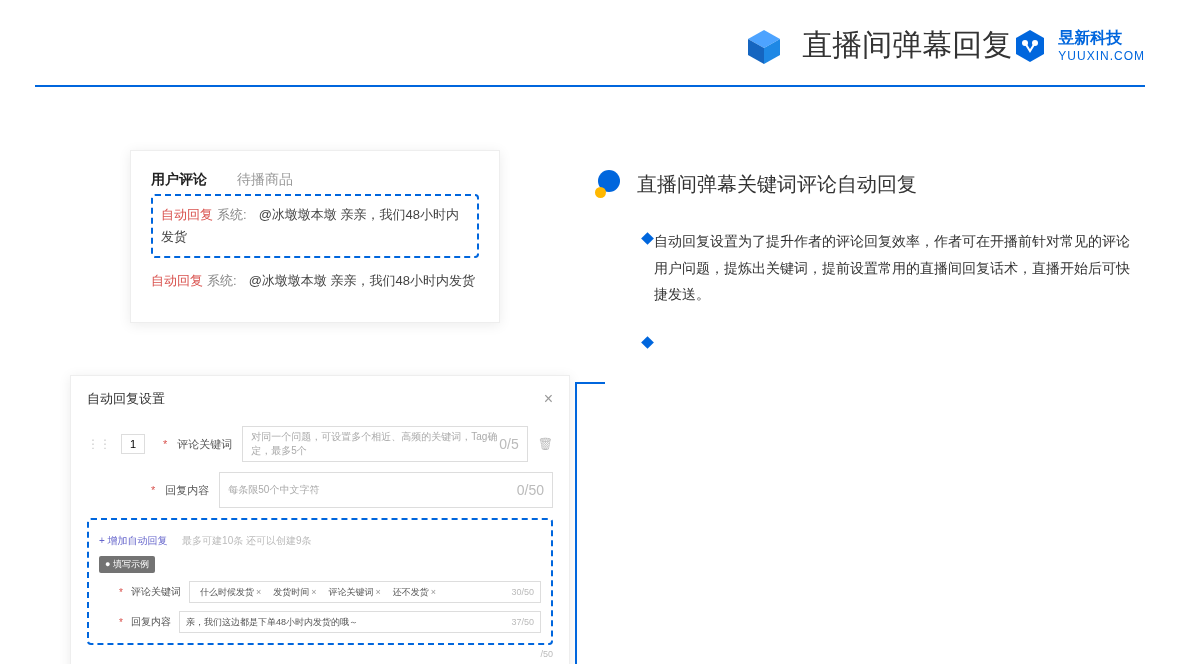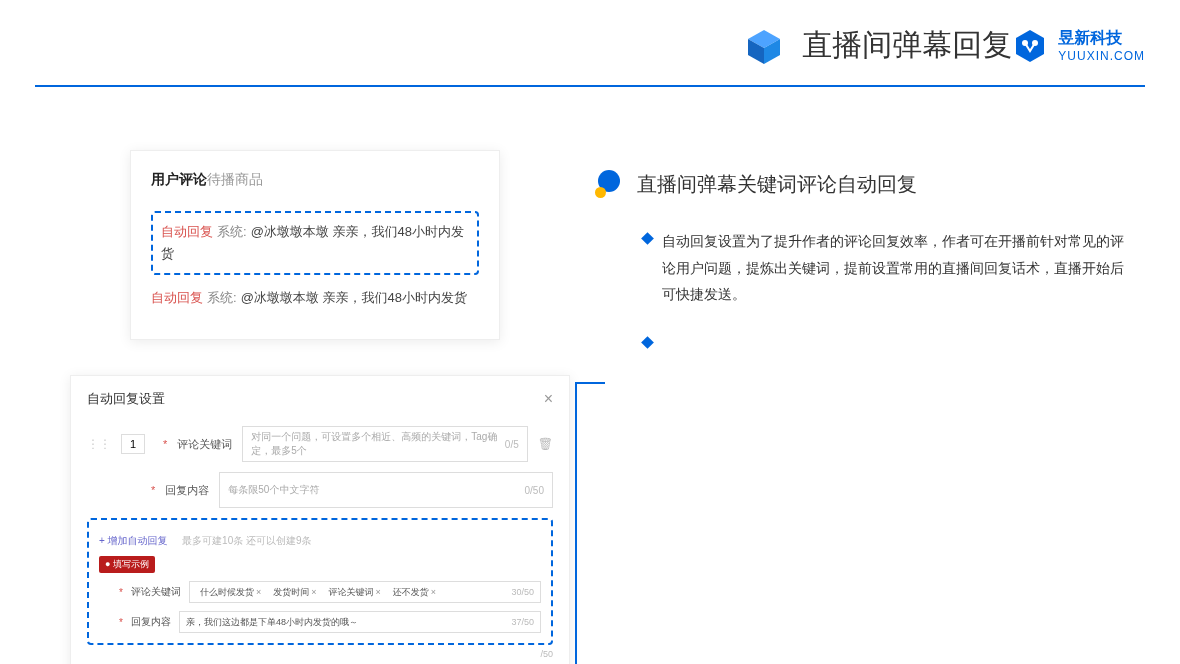--- a/index.html
+++ b/index.html
@@ -9,62 +9,62 @@
 .cube-logo{width:40px;height:40px}
 .title{font-size:30px;font-weight:500;color:#333}
 .brand{display:flex;align-items:center;gap:10px}
 .brand-logo{width:36px;height:36px}
 .brand-text{display:flex;flex-direction:column}
 .brand-name{font-size:16px;font-weight:700;color:#0066dd}
 .brand-sub{font-size:12px;color:#0066dd;letter-spacing:1px}
 .divider{position:absolute;top:85px;left:35px;right:35px;height:2px;background:#0066dd}
 .left-area{position:absolute;top:150px;left:70px;width:500px}
 .card-upper{position:absolute;top:0;left:60px;width:370px;background:#fff;border:1px solid #eee;box-shadow:0 2px 12px rgba(0,0,0,0.08);padding:20px}
-.tabs{display:flex;margin-bottom:22px}
+.tabs{display:flex;gap:30px;margin-bottom:5px}
 .tab{font-size:14px;color:#999;cursor:pointer}
 .tab.active{color:#222;font-weight:700}
 .highlight-box{border:2px dashed #0066dd;border-radius:4px;padding:8px;margin-bottom:12px}
 .msg{font-size:13px;line-height:1.7;color:#444}
 .msg .auto{color:#d9534f;margin-right:4px}
-.msg .sys{color:#888;margin-right:4px}
+.msg .sys{color:#888;margin-right:12px}
 .msg-row{margin-bottom:10px}
 .card-lower{position:absolute;top:225px;left:0;width:500px;background:#fff;border:1px solid #eee;box-shadow:0 2px 12px rgba(0,0,0,0.08);padding:14px 16px 24px}
 .dlg-head{display:flex;justify-content:space-between;align-items:center;margin-bottom:18px}
 .dlg-title{font-size:13px;color:#333}
 .close-x{font-size:16px;color:#999;cursor:pointer}
 .form-row{display:flex;align-items:center;gap:10px;margin-bottom:10px;font-size:11px}
 .drag-dots{color:#ccc;font-size:12px}
 .num-box{width:24px;height:20px;border:1px solid #ddd;display:flex;align-items:center;justify-content:center;font-size:11px}
 .req{color:#d9534f;margin-left:8px}
 .lbl{color:#555;font-size:11px;white-space:nowrap}
 .inp{flex:1;height:36px;border:1px solid #ddd;padding:0 8px;font-size:10px;color:#aaa;display:flex;align-items:center;justify-content:space-between}
-.inp .ct{color:#bbb;font-size:10px}
+.inp .ct{color:#bbb;font-size:14px}
 .trash{color:#bbb;font-size:12px;cursor:pointer}
 .sub-row{padding-left:56px}
 .highlight-lower{border:2px dashed #0066dd;border-radius:4px;padding:10px;margin-top:8px}
 .add-link{color:#6666cc;font-size:10px}
 .add-hint{color:#bbb;font-size:10px;margin-left:10px}
-.badge-ex{display:inline-block;background:#b91c1c;color:#fff;font-size:9px;padding:2px 6px;border-radius:2px;margin-top:8px}
+.badge-ex{display:inline-block;background:#737373;color:#fff;font-size:9px;padding:2px 6px;border-radius:2px;margin-top:8px}
 .ex-row{display:flex;align-items:center;gap:8px;margin-top:8px;font-size:10px;padding-left:20px}
 .ex-lbl{color:#555;white-space:nowrap}
 .ex-inp{flex:1;height:22px;border:1px solid #ddd;padding:0 6px;display:flex;align-items:center;gap:4px;font-size:9px;color:#666}
 .tag{padding:1px 4px;font-size:9px;color:#555}
 .tag::after{content:"×";margin-left:2px;color:#999}
 .ex-ct{margin-left:auto;color:#bbb;font-size:9px}
 .ex-text{flex:1;height:22px;border:1px solid #ddd;padding:0 6px;display:flex;align-items:center;font-size:9px;color:#555;justify-content:space-between}
 .conn-line{position:absolute;background:#0066dd}
 .conn-v1{top:232px;left:505px;width:2px;height:330px}
 .conn-h1{top:232px;left:505px;width:30px;height:2px}
 .right-area{position:absolute;top:170px;left:595px;width:540px}
 .sec-head{display:flex;align-items:flex-end;gap:14px;margin-bottom:30px}
 .orb{position:relative;width:28px;height:28px}
 .orb-blue{position:absolute;width:22px;height:22px;background:#0066dd;border-radius:50%;top:0;left:3px}
 .orb-yellow{position:absolute;width:11px;height:11px;background:#ffb800;border-radius:50%;bottom:0;left:0}
 .sec-title{font-size:20px;color:#333}
-.bullet{display:flex;gap:10px;margin-bottom:24px;padding-left:48px}
+.bullet{display:flex;gap:2px;margin-bottom:24px;padding-left:48px}
 .diamond{width:9px;height:9px;background:#0066dd;transform:rotate(45deg);margin-top:6px;flex-shrink:0}
 .bullet-text{font-size:14px;line-height:1.9;color:#333}
 </style>
 </head>
 <body>
 
 <div class="header">
   <div class="header-left">
     <svg class="cube-logo" viewBox="0 0 40 40">
         <path d="M20 4 L36 13 L20 22 L4 13 Z" fill="#4da3ff"></path>

